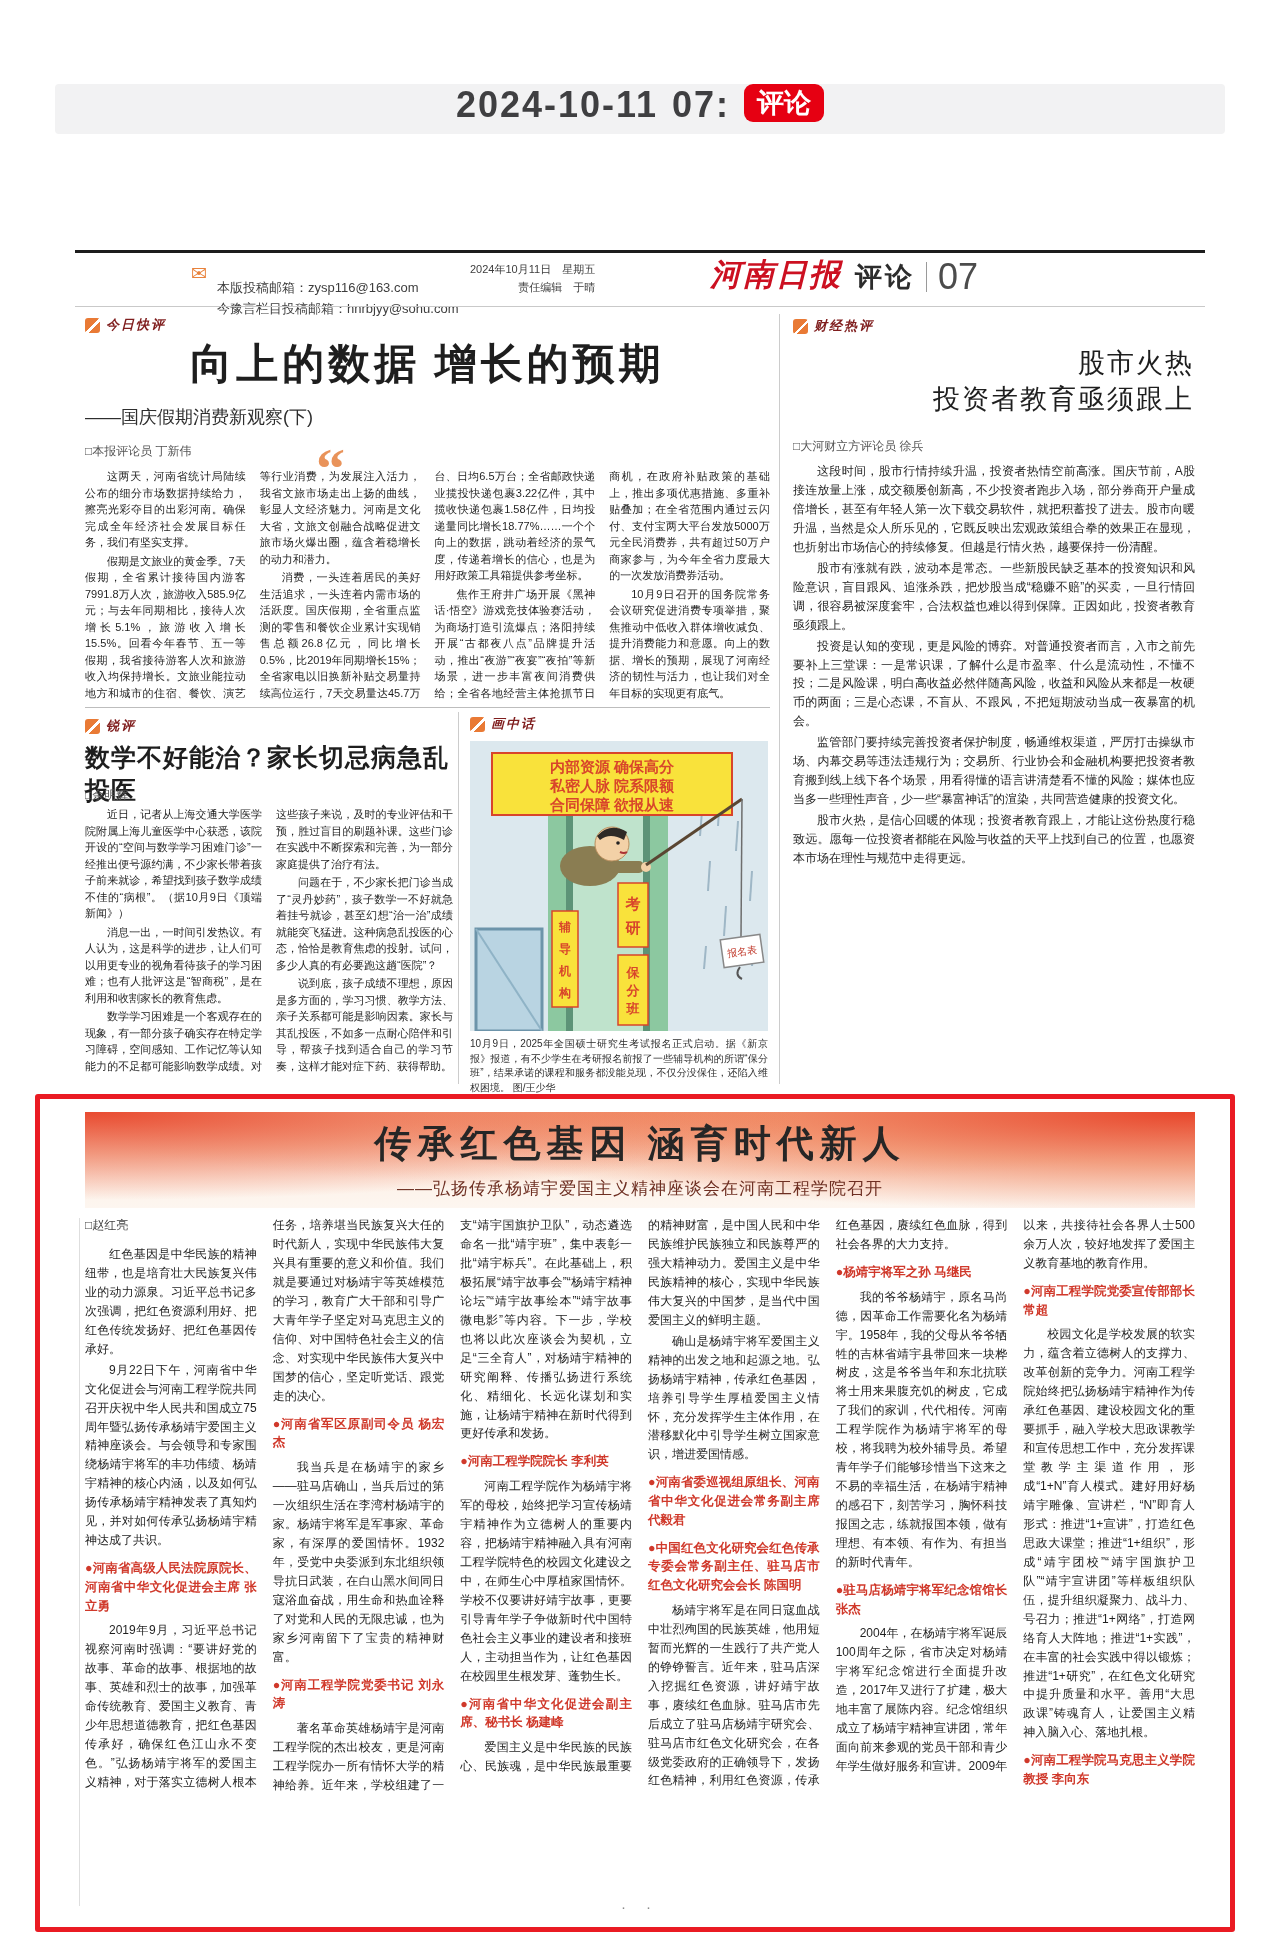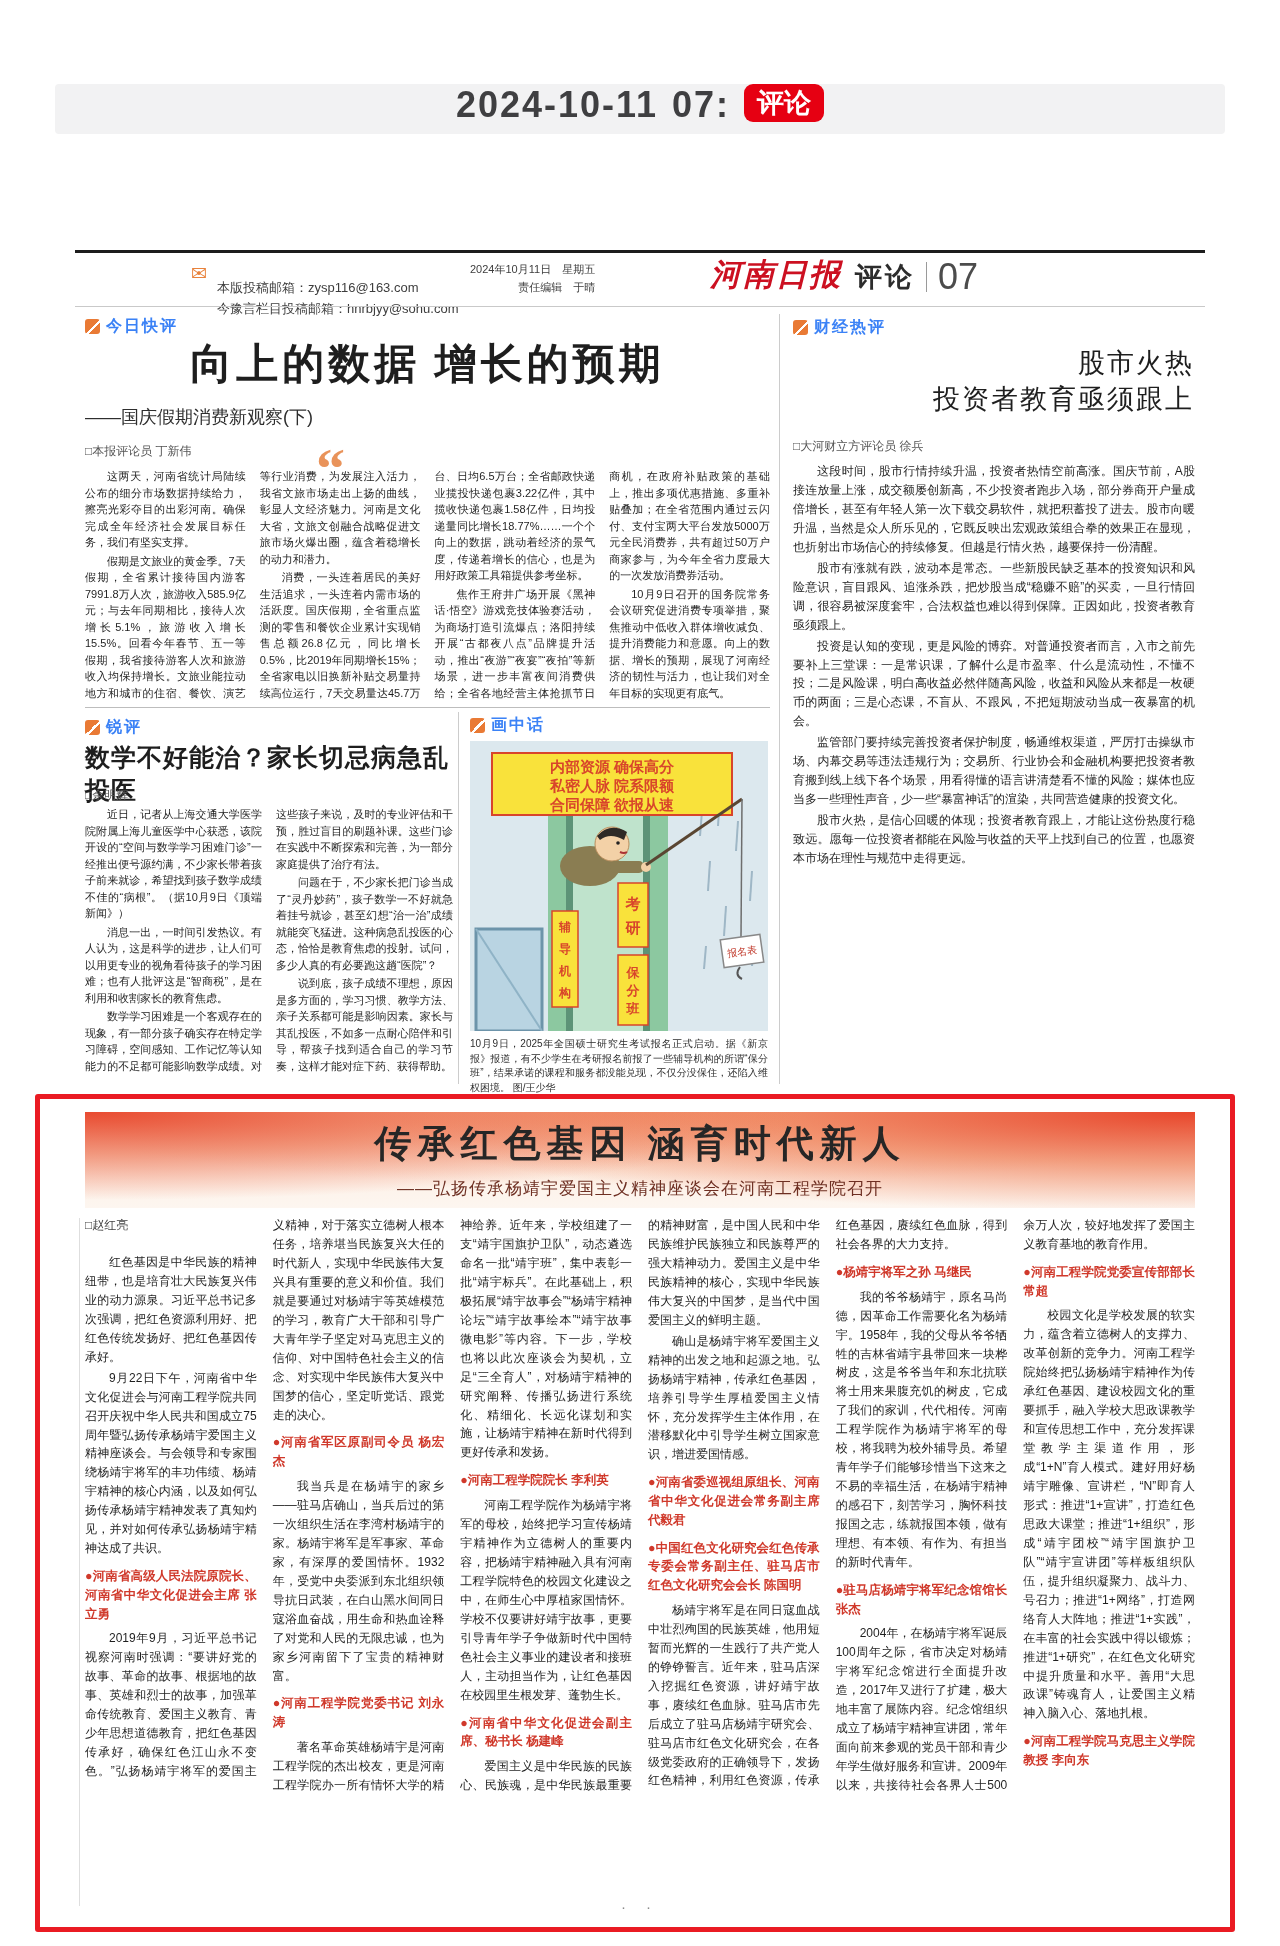--- a/index.html
+++ b/index.html
@@ -37,21 +37,21 @@
   .plate .sec{font-size:27px;font-weight:bold;color:#2c2c2c;letter-spacing:3px;}
   .plate .bar{width:1px;height:30px;background:#9a9a9a;}
   .plate .num{font-size:36px;color:#4c4c4c;font-weight:normal;}
 
   
   .label{display:flex;align-items:center;gap:6px;}
   .label .ic{
     width:15px;height:15px;border-radius:3px;
     background:linear-gradient(135deg,#e97a35 0 50%,#ffffff 50% 62%,#e97a35 62% 100%);
   }
-  .label .tx{font-size:16px;font-weight:bold;color:#3b82f6;letter-spacing:2px;}
+  .label .tx{font-size:13px;font-weight:bold;color:#7f1d1d;letter-spacing:2px;font-style:italic;}
 
   .serif{font-family:"Liberation Serif","DejaVu Serif",serif;}
 
   
   .lead-headline{left:85px;top:336px;width:685px;text-align:center;font-size:42px;
     font-weight:bold;color:#1e1e1e;letter-spacing:4px;}
   .lead-subhead{left:85px;top:405px;width:685px;font-size:18px;color:#2e2e2e;}
   .byline{font-size:12px;color:#555;}
   .lead-byline{left:85px;top:443px;}
   .lead-quote{left:316px;top:440px;font-size:58px;line-height:1;color:#e9935a;font-weight:bold;
@@ -92,21 +92,21 @@
       radial-gradient(120% 170% at 0% 0%, rgba(231,62,35,.92) 0%, rgba(233,85,48,.55) 26%, rgba(248,196,164,0) 54%),
       radial-gradient(130% 180% at 100% 0%, rgba(231,62,35,.95) 0%, rgba(236,106,62,.60) 30%, rgba(248,196,164,0) 58%),
       radial-gradient(90% 130% at 50% 0%, rgba(244,150,104,.50), rgba(253,238,228,0) 60%),
       linear-gradient(180deg,#fbe0cf,#fdf2e9 70%,#fdf6f0);
   }
   .feature-headline{margin-top:7px;font-size:37px;font-weight:bold;color:#262626;letter-spacing:6px;}
   .feature-subhead{margin-top:8px;font-size:17px;color:#6e2f22;letter-spacing:1px;}
   .feature-leftline{left:79px;top:1218px;width:1px;height:688px;background:#dedede;}
   .feature-body{left:85px;top:1216px;width:1110px;height:692px;column-count:6;column-gap:16px;
     font-size:12px;line-height:1.58;}
-  .feature-body .author{font-size:12px;color:#444;margin:0 0 18px 0;}
+  .feature-body .author{font-size:12px;color:#444;margin:0 0 10px 0;}
   .feature-body h4{margin:9px 0 6px 0;font-size:12.5px;line-height:1.5;color:#d0392b;font-weight:bold;}
   .footer-dots{left:560px;top:1898px;width:160px;text-align:center;color:#8b8b8b;
     font-size:15px;letter-spacing:8px;}
 </style>
 </head>
 <body>
 
 <div class="abs topbar">
   <span class="date">2024-10-11</span>
   <span class="date">07:</span>

